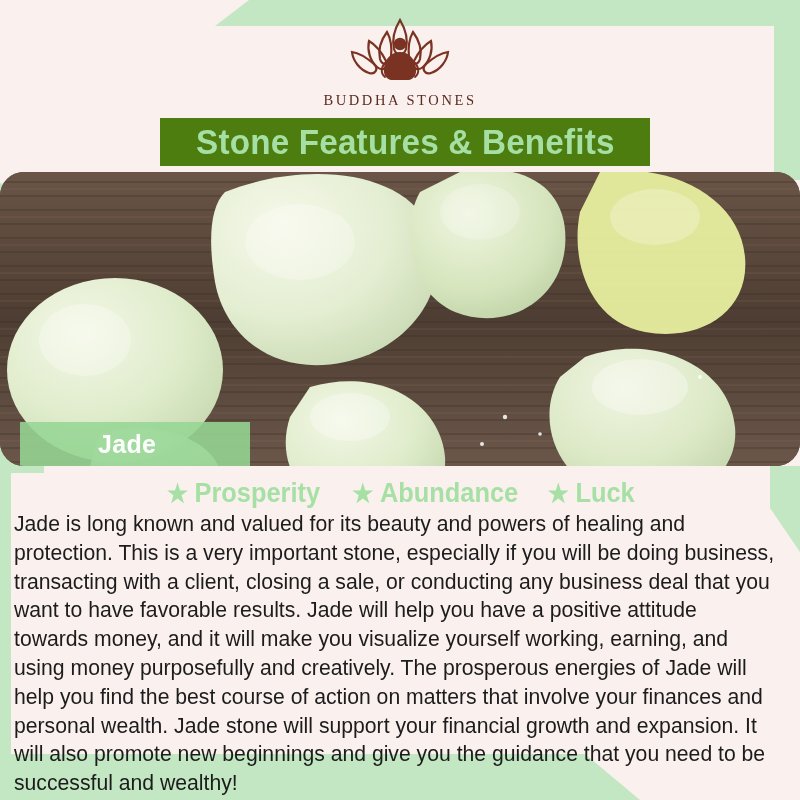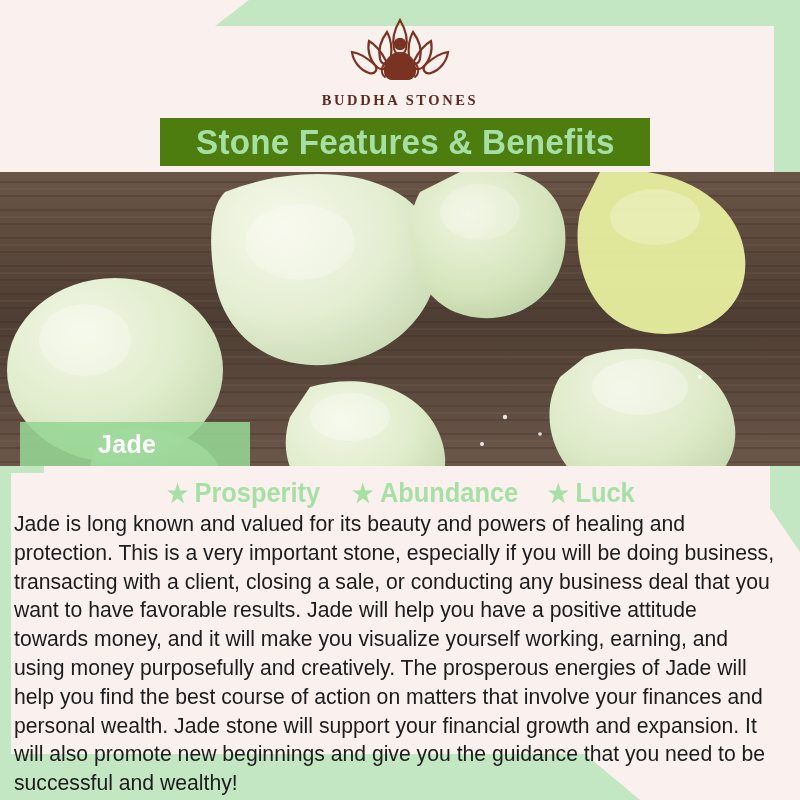--- a/index.html
+++ b/index.html
@@ -49,21 +49,21 @@
     position:absolute; top:16px; left:0; width:800px;
     display:flex; flex-direction:column; align-items:center;
   }
   .logo-mark{ width:150px; height:72px; display:block; }
   .logo-text{
     margin-top:4px;
     font-family:"Liberation Serif", serif;
     font-size:14.5px;
     letter-spacing:2.6px;
     color:#5b2a20;
-    font-weight:700;
+    font-weight:400;
   }
 
   .title-banner{
     position:absolute; top:118px; left:160px; width:490px; height:48px;
     background:#4d7c0f;
     display:flex; align-items:center; justify-content:center;
     z-index:4;
   }
   .title-banner span{
     font-family:"Liberation Sans Narrow","Liberation Sans", sans-serif;
@@ -73,20 +73,21 @@
     letter-spacing:0.2px;
     transform:scaleX(0.95);
     white-space:nowrap;
   }
 
   
   .photo{
     position:absolute; top:172px; left:0; width:800px; height:294px;
     overflow:hidden; z-index:2;
     background:#4b3a30;
+    border-radius:24px;
   }
   .photo svg{ display:block; width:800px; height:294px; }
 
   
   .jade-bar{
     position:absolute; left:20px; bottom:0; width:230px; height:44px;
     background:rgba(150,214,148,0.88);
     display:flex; align-items:center;
     z-index:5;
   }

